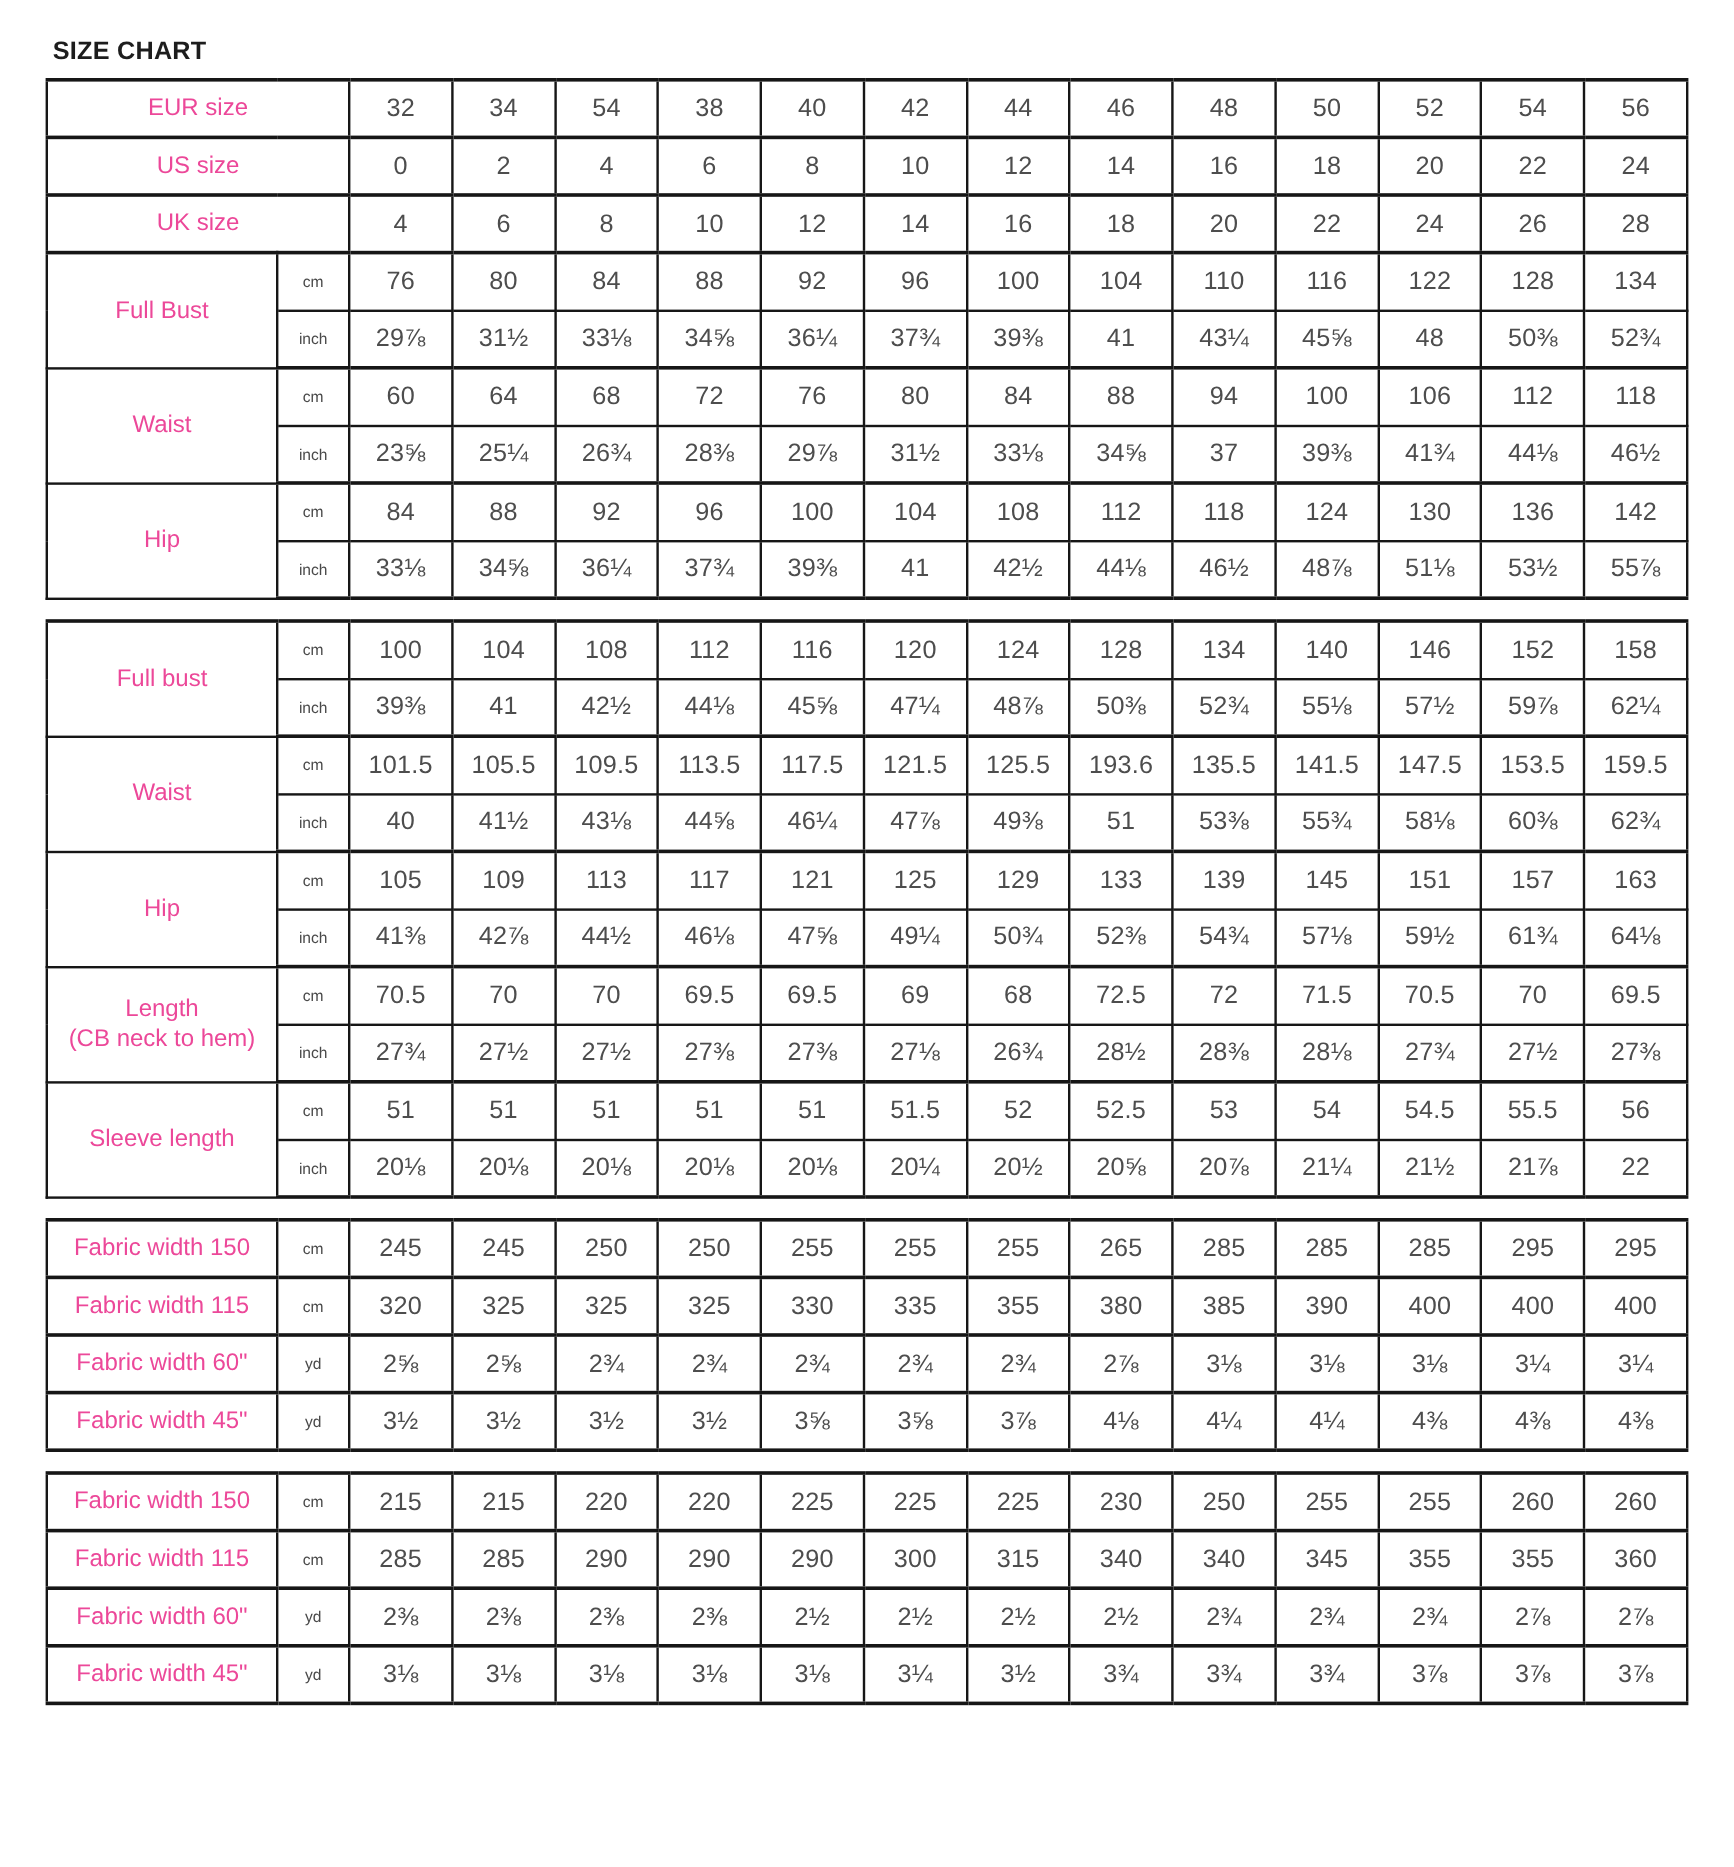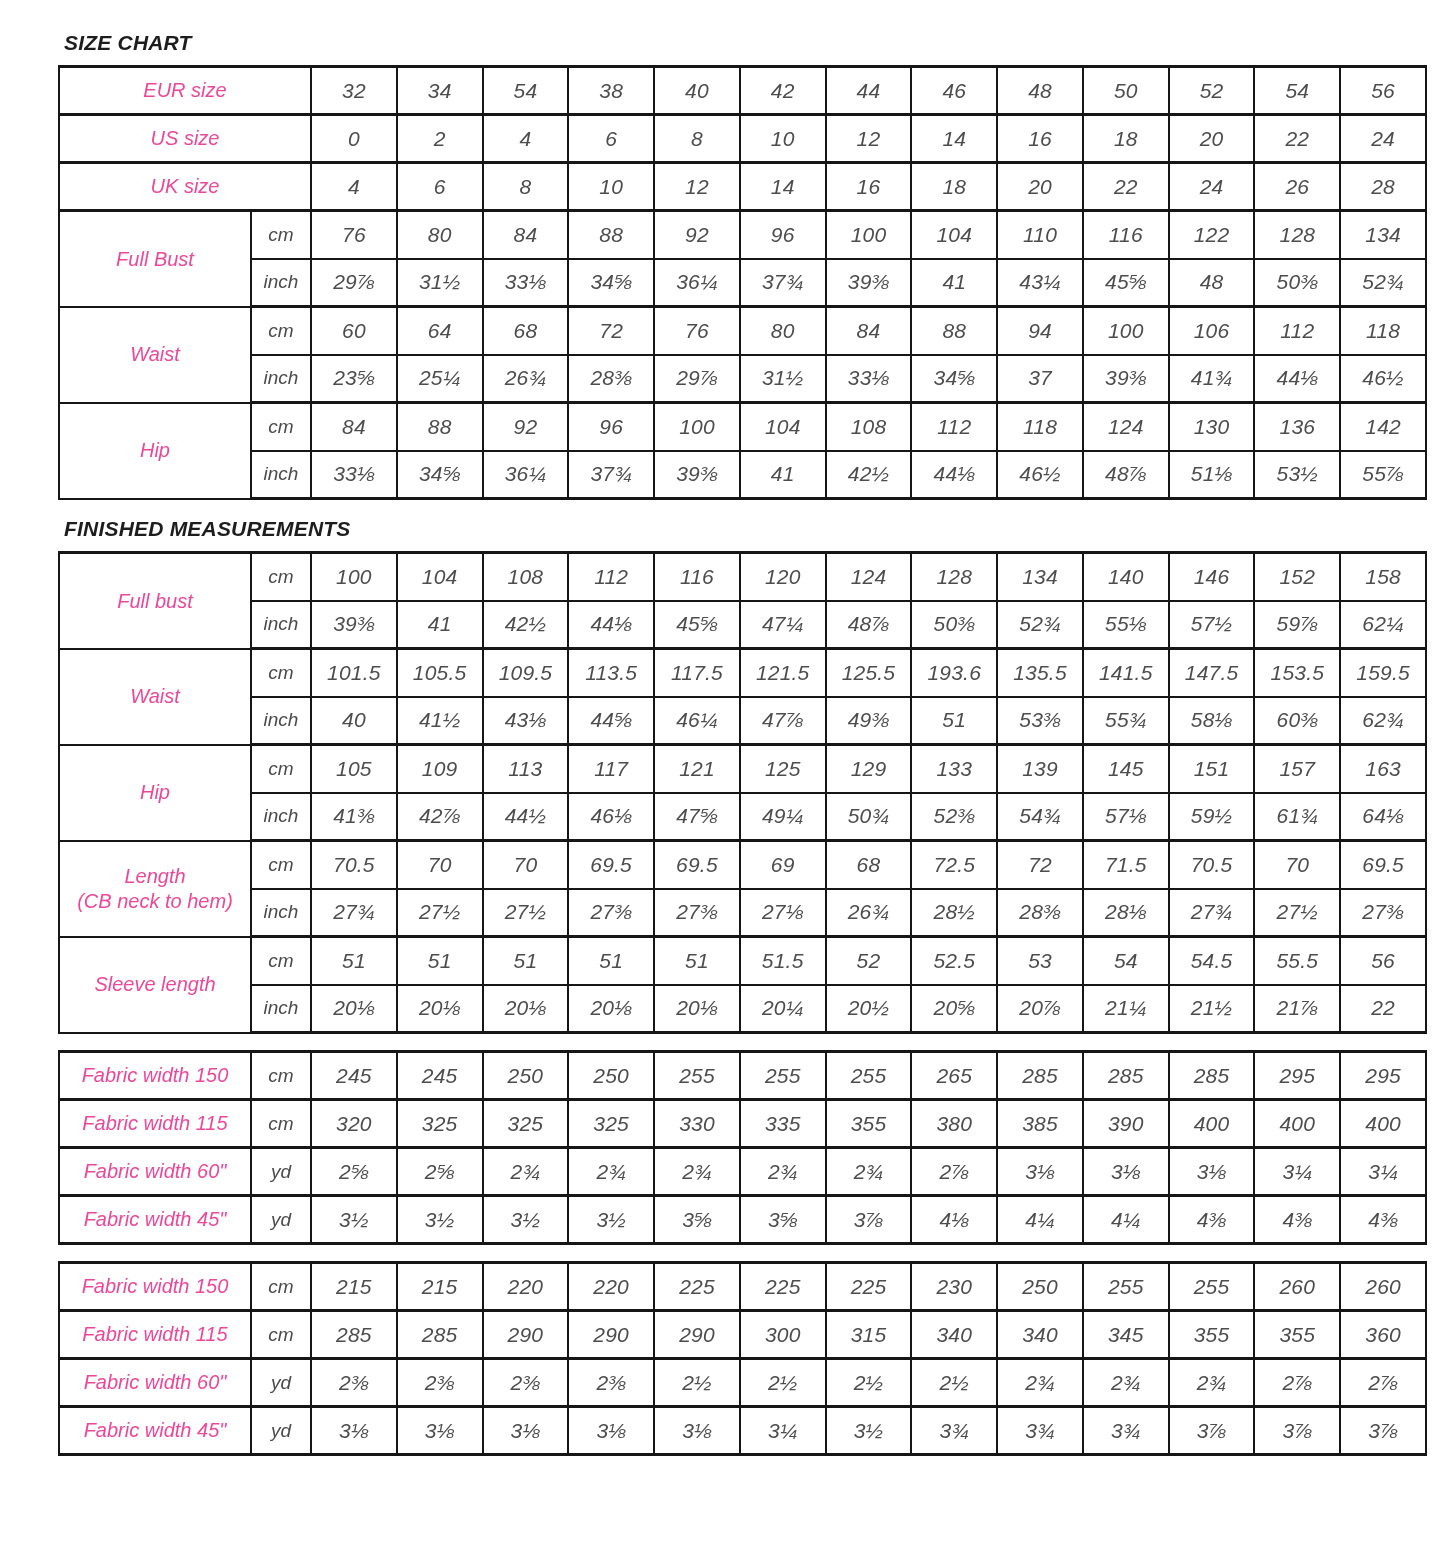--- a/index.html
+++ b/index.html
@@ -8,22 +8,21 @@
     background: #ffffff;
   }
   body {
     width: 1445px;
     height: 1556px;
     font-family: "Liberation Sans", sans-serif;
     color: #4a4a4a;
     overflow: hidden;
   }
   .page {
-    padding: 30px 38px 0 58px;
-    font-style: italic;
+    padding: 30px 38px 0 38px;
   }
   .section-title {
     font-size: 21px;
     font-weight: 700;
     color: #1d1d1d;
     letter-spacing: 0.2px;
     margin: 0 0 10px 6px;
     line-height: 25px;
   }
   table.size-table {
@@ -45,21 +44,21 @@
   
   tr.row-end > td, tr.row-end > th { border-bottom-width: 3px; }
   tr.row-first > td, tr.row-first > th { border-top-width: 3px; }
   th.lbl {
     font-size: 20px;
     color: #ec4899;
     white-space: pre-line;
     line-height: 1.22;
   }
   td.unit {
-    font-size: 19px;
+    font-size: 13px;
     color: #4a4a4a;
   }
   td.val {
     font-size: 21px;
     color: #4d4d4d;
     letter-spacing: 0.2px;
   }
 </style>
 </head>
 <body>
@@ -232,21 +231,20 @@
             <td class="val">48⅞</td>
             <td class="val">51⅛</td>
             <td class="val">53½</td>
             <td class="val">55⅞</td>
           </tr>
         </tbody>
       </table>
   </section>
 
   <section>
-    <h2 class="section-title">FINISHED MEASUREMENTS</h2>
     <table class="size-table">
         <colgroup>
           <col style="width: 192px;">
           <col style="width: 60px;">
           <col>
           <col>
           <col>
           <col>
           <col>
           <col>

